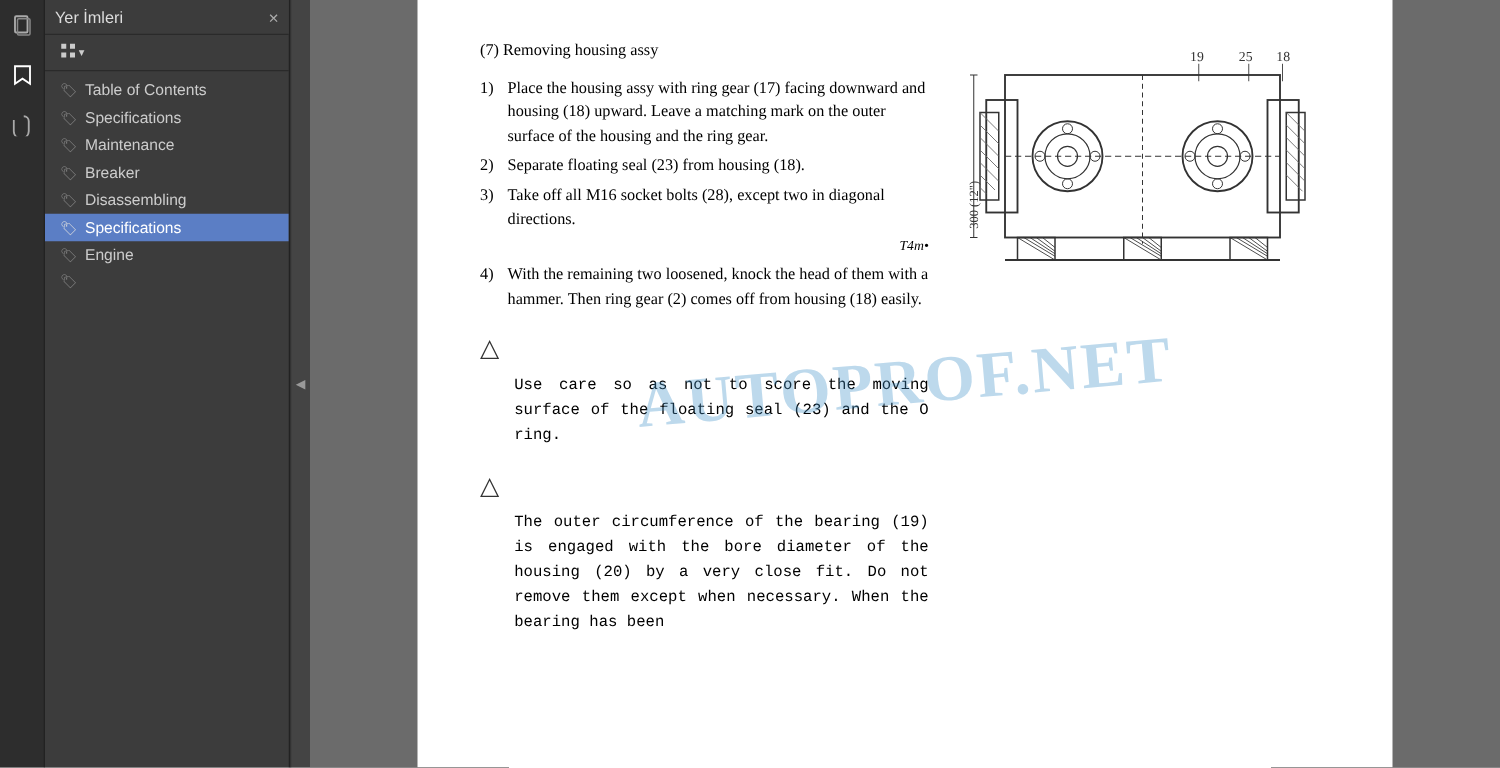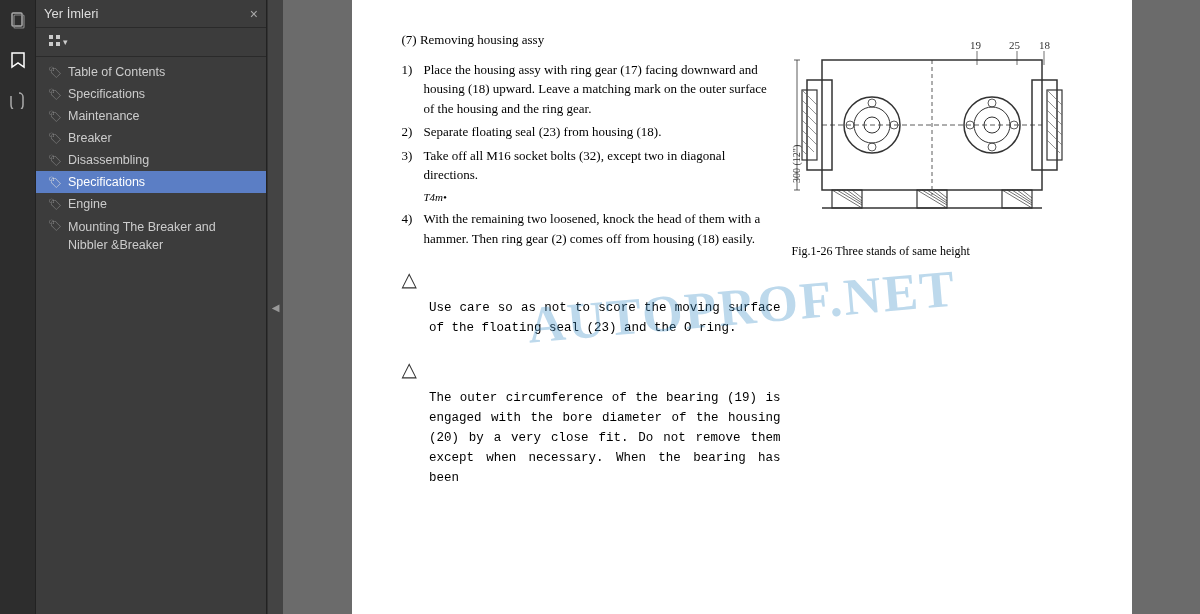--- a/index.html
+++ b/index.html
@@ -23,21 +23,21 @@
       align-items: center;
       justify-content: center;
       color: #aaa;
       font-size: 16px;
       cursor: pointer;
     }
     .icon-rail .rail-icon.active { color: #fff; }
 
     
     .bookmarks-panel {
-      width: 231px;
+      width: 196px;
       background: #3c3c3c;
       display: flex;
       flex-direction: column;
       border-right: 1px solid #222;
     }
     .panel-header {
       display: flex;
       align-items: center;
       justify-content: space-between;
       padding: 6px 8px;
@@ -221,20 +221,21 @@
     }
 
     
     svg.tech-diagram {
       width: 280px;
       height: 200px;
     }
 
     .page-with-diagram {
       display: flex;
+      gap: 20px;
     }
     .text-col {
       flex: 1;
     }
     .diagram-col {
       width: 290px;
       flex-shrink: 0;
       margin-left: 11px;
     }
 
@@ -307,21 +308,20 @@
       <div class="bookmark-item active">
         <span class="bookmark-icon">🏷</span>
         <span class="bookmark-text">Specifications</span>
       </div>
       <div class="bookmark-item">
         <span class="bookmark-icon">🏷</span>
         <span class="bookmark-text">Engine</span>
       </div>
       <div class="bookmark-item multiline">
         <span class="bookmark-icon">🏷</span>
-        <span class="bookmark-text">Mounting The Breaker and Nibbler &amp;Breaker</span>
       </div>
     </div>
 </div>
 
 <div class="collapse-arrow">
   <span>◀</span>
 </div>
 
 <div class="main-content">
   <div class="page-area">
@@ -335,25 +335,25 @@
             <li>
                   <span class="num">1)</span>
                   <span class="text">Place the housing assy with ring gear (17) facing downward and housing (18) upward. Leave a matching mark on the outer surface of the housing and the ring gear.</span>
                 </li>
                 <li>
                   <span class="num">2)</span>
                   <span class="text">Separate floating seal (23) from housing (18).</span>
                 </li>
                 <li>
                   <span class="num">3)</span>
-                  <span class="text">Take off all M16 socket bolts (32), except two in diagonal directions.</span>
+                  <span class="text">Take off all M16 socket bolts (28), except two in diagonal directions.</span>
                 </li>
                 <li>
                   <span class="num"></span>
-                  <span class="text" style="font-style:italic;font-size:11px;">T4m•</span>
+                  <span class="text" style="font-style:italic;font-size:11px;text-align:right;">T4m•</span>
                 </li>
                 <li>
                   <span class="num">4)</span>
                   <span class="text">With the remaining two loosened, knock the head of them with a hammer. Then ring gear (2) comes off from housing (18) easily.</span>
                 </li>
               </ol>
             <div class="warning-block" id="warning1">
               <span class="warning-icon">△</span>
               <span class="warning-text" id="warn-text-1">Use care so as not to score the
 moving surface of the floating seal
@@ -448,19 +448,18 @@
               <line x1="230" y1="155" x2="240" y2="163" stroke="#333" stroke-width="0.7"></line>
 
               <line x1="30" y1="173" x2="250" y2="173" stroke="#333" stroke-width="1.5"></line>
 
               <text x="-148" y="8" font-family="Times New Roman" font-size="10" fill="#333" transform="rotate(-90)">300 (12")</text>
 
               <line x1="185" y1="16" x2="185" y2="30" stroke="#333" stroke-width="0.7"></line>
               <line x1="225" y1="16" x2="225" y2="30" stroke="#333" stroke-width="0.7"></line>
               <line x1="252" y1="16" x2="252" y2="30" stroke="#333" stroke-width="0.7"></line>
             </svg>
-            <p class="diagram-caption">Fig.1-26   Three stands of same height</p>
           </div>
         </div>
       </div>
     </div>
   </div>
 </div>
 
 </body></html>

